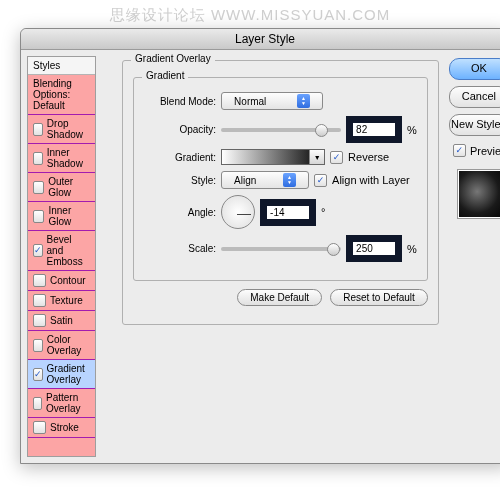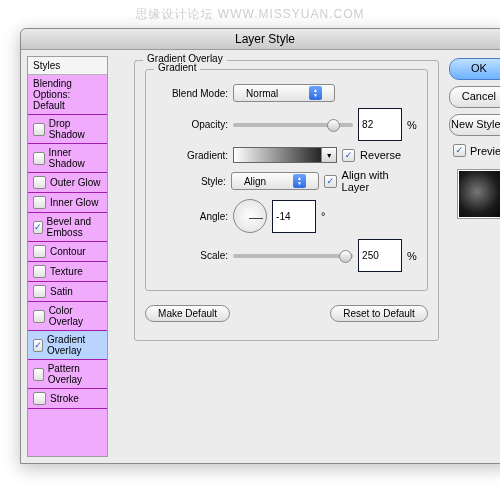--- a/index.html
+++ b/index.html
@@ -1,36 +1,36 @@
 <!DOCTYPE html>
 <html><head>
 <meta charset="utf-8">
 <style>
 body{margin:0;font-family:"Lucida Grande",Arial,sans-serif;font-size:11px;color:#000;background:#fff;width:500px;height:500px;position:relative}
-.watermark{position:absolute;top:6px;left:0;right:0;text-align:center;font-size:12px;color:#cfcfcf;letter-spacing:1px}
+.watermark{position:absolute;top:6px;left:0;right:0;text-align:center;font-size:15px;color:#cfcfcf;letter-spacing:1px}
 .window{position:absolute;top:28px;left:20px;right:-10px;bottom:36px;background:#ececec;border:1px solid #8a8a8a;border-radius:6px 6px 0 0;box-shadow:0 4px 18px rgba(0,0,0,.25)}
 .titlebar{height:20px;line-height:20px;text-align:center;font-size:12px;background:linear-gradient(#eaeaea,#c9c9c9);border-bottom:1px solid #9a9a9a;border-radius:6px 6px 0 0}
 .body{display:flex;position:absolute;top:21px;bottom:0;left:0;right:0}
-.sidebar{width:136px;border-right:1px solid #b4b4b4;background:#f0abfc;margin:6px 16px 6px 6px;border:1px solid #9e9e9e}
+.sidebar{width:136px;border-right:1px solid #b4b4b4;background:#fca5a5;margin:6px 16px 6px 6px;border:1px solid #9e9e9e}
 .sidebar-header{padding:3px 5px;border-bottom:1px solid #b4b4b4;background:#f5f5f5;font-size:10px}
 .sidebar-row{padding:3px 5px;border-bottom:1px solid #a21caf;display:flex;align-items:center;gap:4px;font-size:10px;cursor:default}
 .sidebar-row.sub{}
 .sidebar-row.selected{background:#b8d4ff}
 .cb{width:11px;height:11px;border:1px solid #888;border-radius:2px;background:linear-gradient(#fff,#e2e2e2);display:inline-flex;align-items:center;justify-content:center;font-size:9px;color:#2257c8;line-height:11px}
 .cb.checked::before{content:"✓"}
 .center{flex:1;padding:8px 4px 8px 10px}
 .fieldset{border:1px solid #b0b0b0;border-radius:3px;padding:8px 10px 12px;margin-top:2px;position:relative}
 .legend{position:absolute;top:-8px;left:8px;background:#ececec;padding:0 4px;font-size:10px}
 .row{display:flex;align-items:center;margin:6px 0;gap:5px}
 .lbl{width:72px;text-align:right;font-size:10px}
 .select{border:1px solid #8a8a8a;border-radius:3px;background:linear-gradient(#fdfdfd,#e4e4e4);padding:1px 12px;font-size:10px;display:inline-flex;align-items:center;gap:6px;min-width:76px;justify-content:space-between}
 .arrows{width:13px;height:14px;background:linear-gradient(#6aa3ff,#2f6de0);border-radius:2px;display:flex;flex-direction:column;align-items:center;justify-content:center;color:#fff;font-size:5px;line-height:5px}
 .slider{height:4px;width:120px;background:#bbb;border-radius:2px;position:relative}
 .slider .th{position:absolute;top:-4px;width:11px;height:11px;border-radius:50%;background:linear-gradient(#fff,#ccc);border:1px solid #888}
-.numbox{width:36px;border:1px solid #0f172a;padding:10px 3px;background:#fff;font-size:10px;text-align:left}
+.numbox{width:36px;border:7px solid #0f172a;padding:1px 3px;background:#fff;font-size:10px;text-align:left}
 .gradbox{width:102px;height:14px;border:1px solid #666;background:linear-gradient(90deg,#fff,#000);display:inline-flex}
 .gradbox .dd{width:14px;background:linear-gradient(#fcfcfc,#d6d6d6);border-left:1px solid #888;display:flex;align-items:center;justify-content:center;font-size:7px;margin-left:auto}
 .dial{width:32px;height:32px;border:1px solid #888;border-radius:50%;background:radial-gradient(#fff,#ddd);position:relative}
 .dial::after{content:"";position:absolute;width:14px;height:1px;background:#444;top:18px;left:15px;transform-origin:left;transform:rotate(0deg)}
 .btn{border:1px solid #8a8a8a;border-radius:10px;background:linear-gradient(#fdfdfd,#e0e0e0);padding:2px 12px;font-size:10px;display:inline-block}
 .rightcol{width:80px;padding:8px 0 0 6px;display:flex;flex-direction:column;gap:6px;align-items:stretch}
 .rbtn{border:1px solid #8a8a8a;border-radius:10px;padding:3px 0;text-align:center;font-size:11px;min-height:14px}
 .ok{background:linear-gradient(#bfe0ff,#6db2ff);border-color:#4a7dc8}
 .plain{background:linear-gradient(#fdfdfd,#e3e3e3)}
 .prevrow{display:flex;align-items:center;gap:4px;font-size:11px;margin-top:2px;padding-left:4px}
@@ -96,21 +96,21 @@
           <div class="sidebar-row">
             <span class="cb"></span>
             <span>Stroke</span>
           </div>
         </div>
     </div>
 
     <div class="center">
       <div class="fieldset">
         <div class="legend">Gradient Overlay</div>
-        <div class="fieldset" style="margin-top:0">
+        <div class="fieldset" style="margin-top:8px">
           <div class="legend">Gradient</div>
 
           <div class="row">
             <span class="lbl">Blend Mode:</span>
             <span class="select">
                 <span>Normal</span>
                 <span class="arrows">▲<br>▼</span>
               </span>
           </div>
 
@@ -151,21 +151,21 @@
 
           <div class="row">
             <span class="lbl">Scale:</span>
             <span class="slider">
                 <span class="th" style="left:106px"></span>
               </span>
             <span class="numbox">250</span>
             <span>%</span>
           </div>
         </div>
-        <div class="row" style="justify-content:space-between;gap:20px;margin-top:14px">
+        <div class="row" style="justify-content:flex-end;gap:8px;margin-top:8px">
           <span class="btn">Make Default</span>
           <span class="btn">Reset to Default</span>
         </div>
       </div>
     </div>
 
     <div class="rightcol">
       <div class="rbtn ok">OK</div>
       <div class="rbtn plain">Cancel</div>
       <div class="rbtn plain">New Style..</div>

